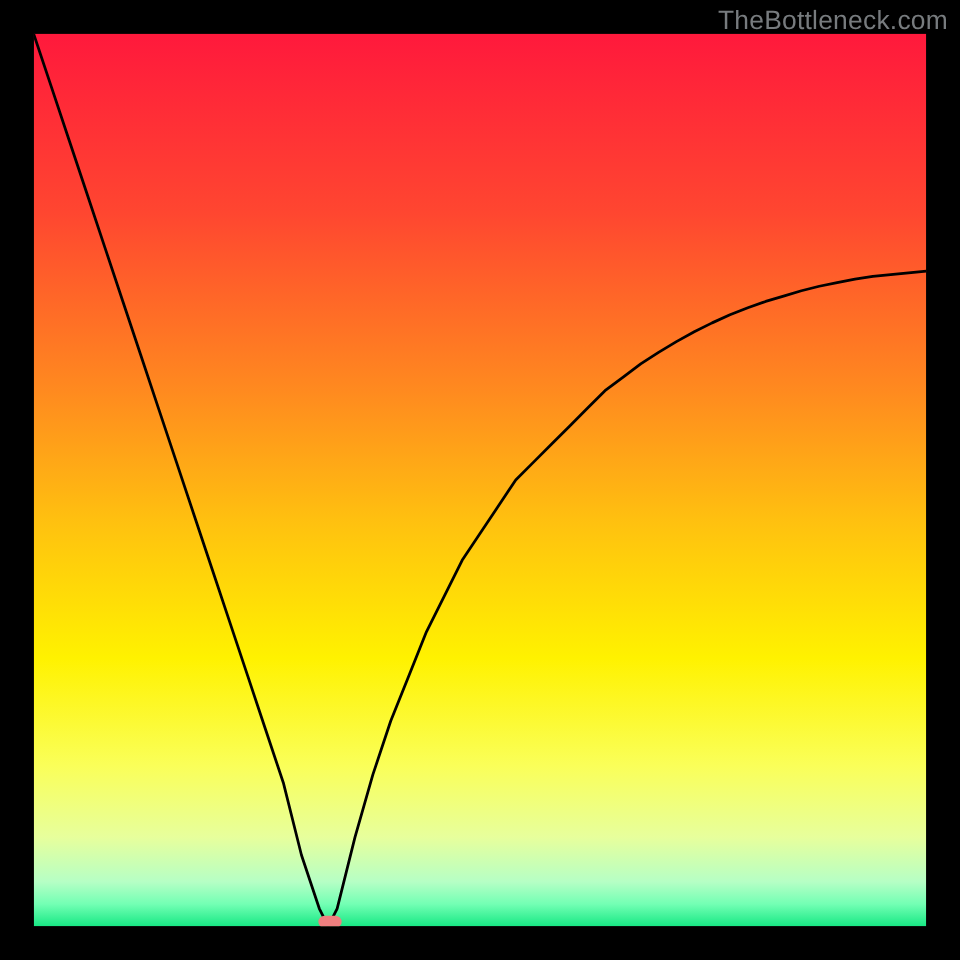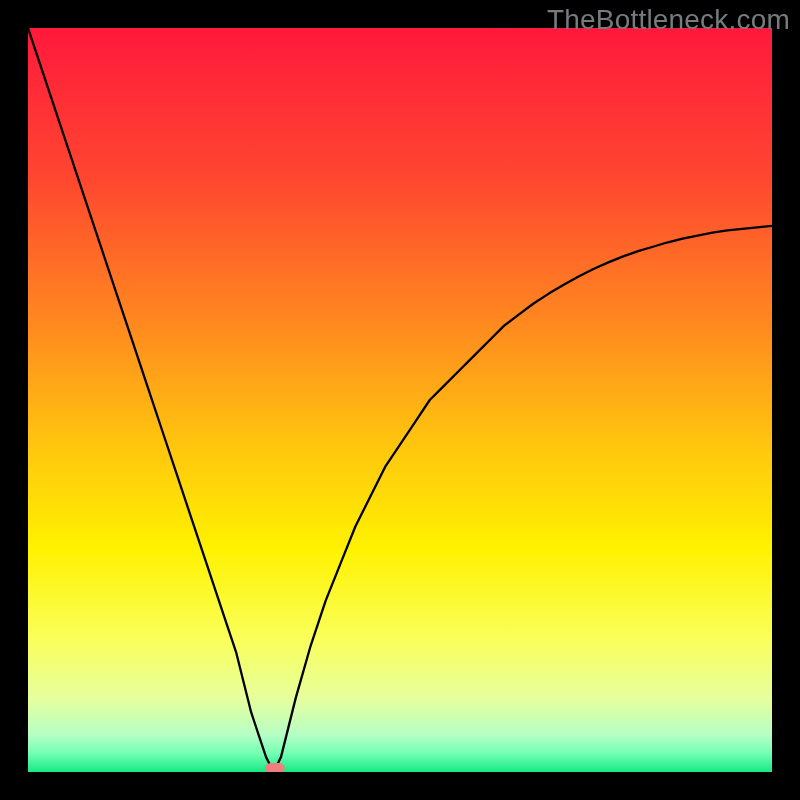--- a/index.html
+++ b/index.html
@@ -25,21 +25,21 @@
     top: 28px;
     width: 744px;
     height: 744px;
     overflow: hidden;
   }
   .watermark {
     position: absolute;
     top: 4px;
     right: 10px;
     color: #777b7e;
-    font-size: 28px;
+    font-size: 22px;
     font-weight: 500;
     letter-spacing: 0.2px;
     user-select: none;
   }
 </style>
 </head>
 <body>
 
 <div class="frame">
   <div class="plot">

